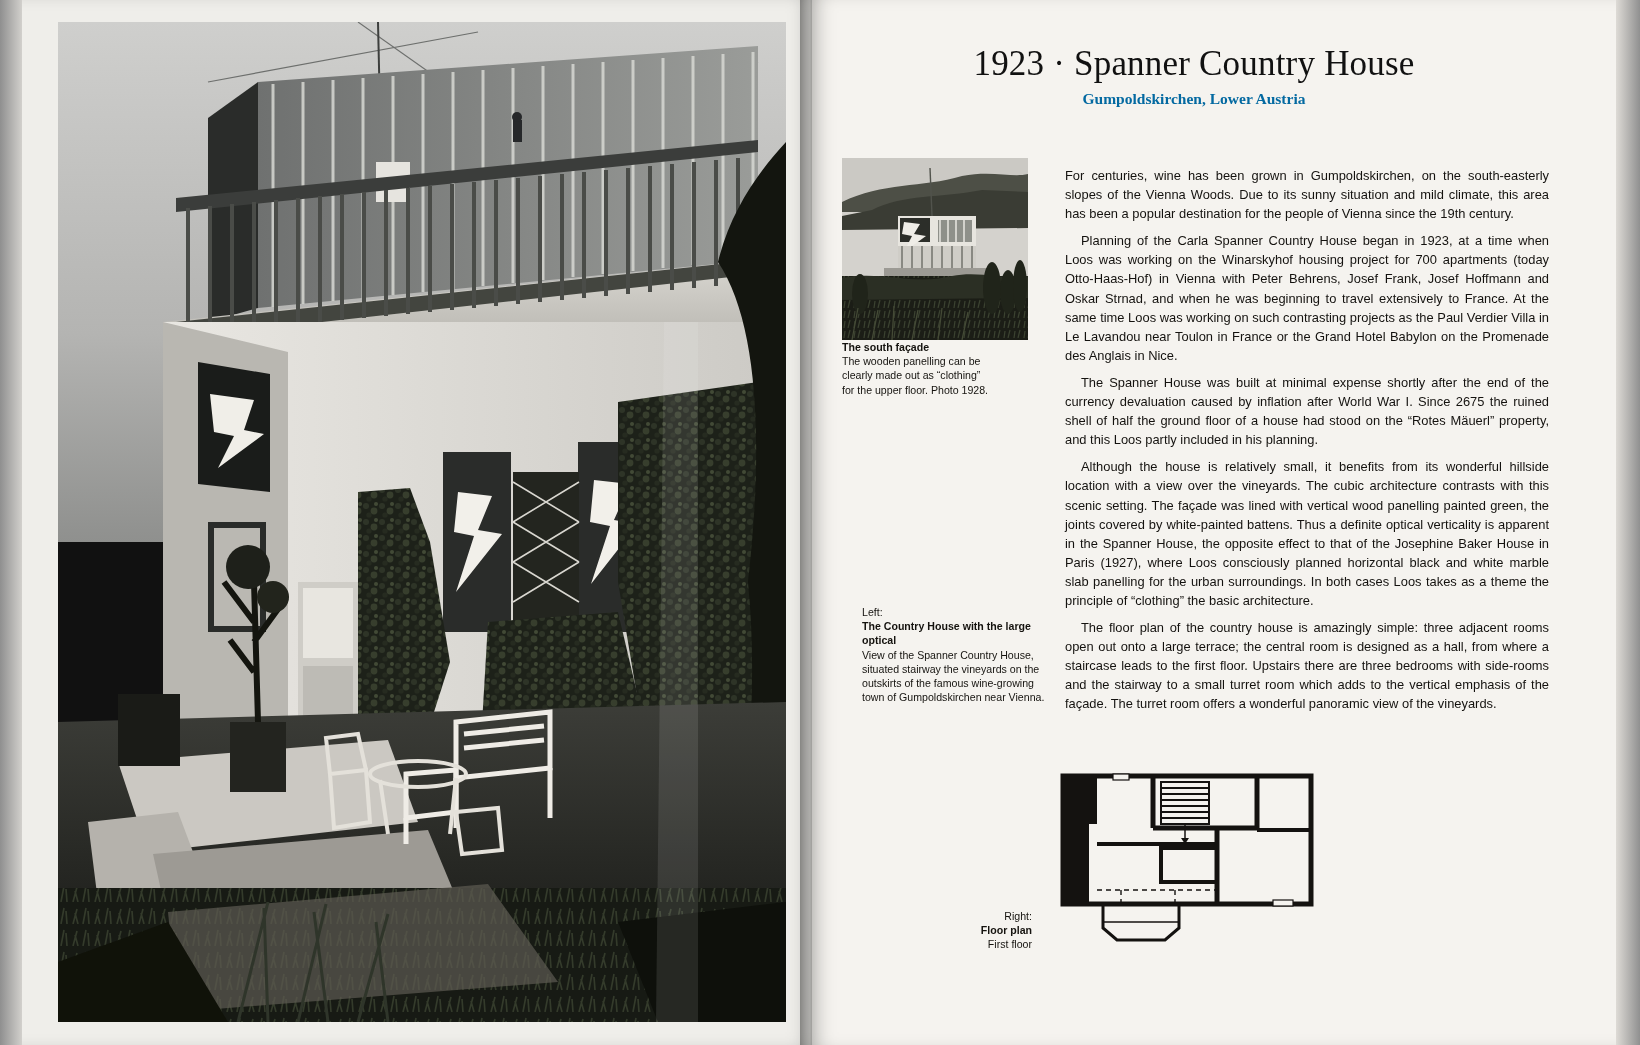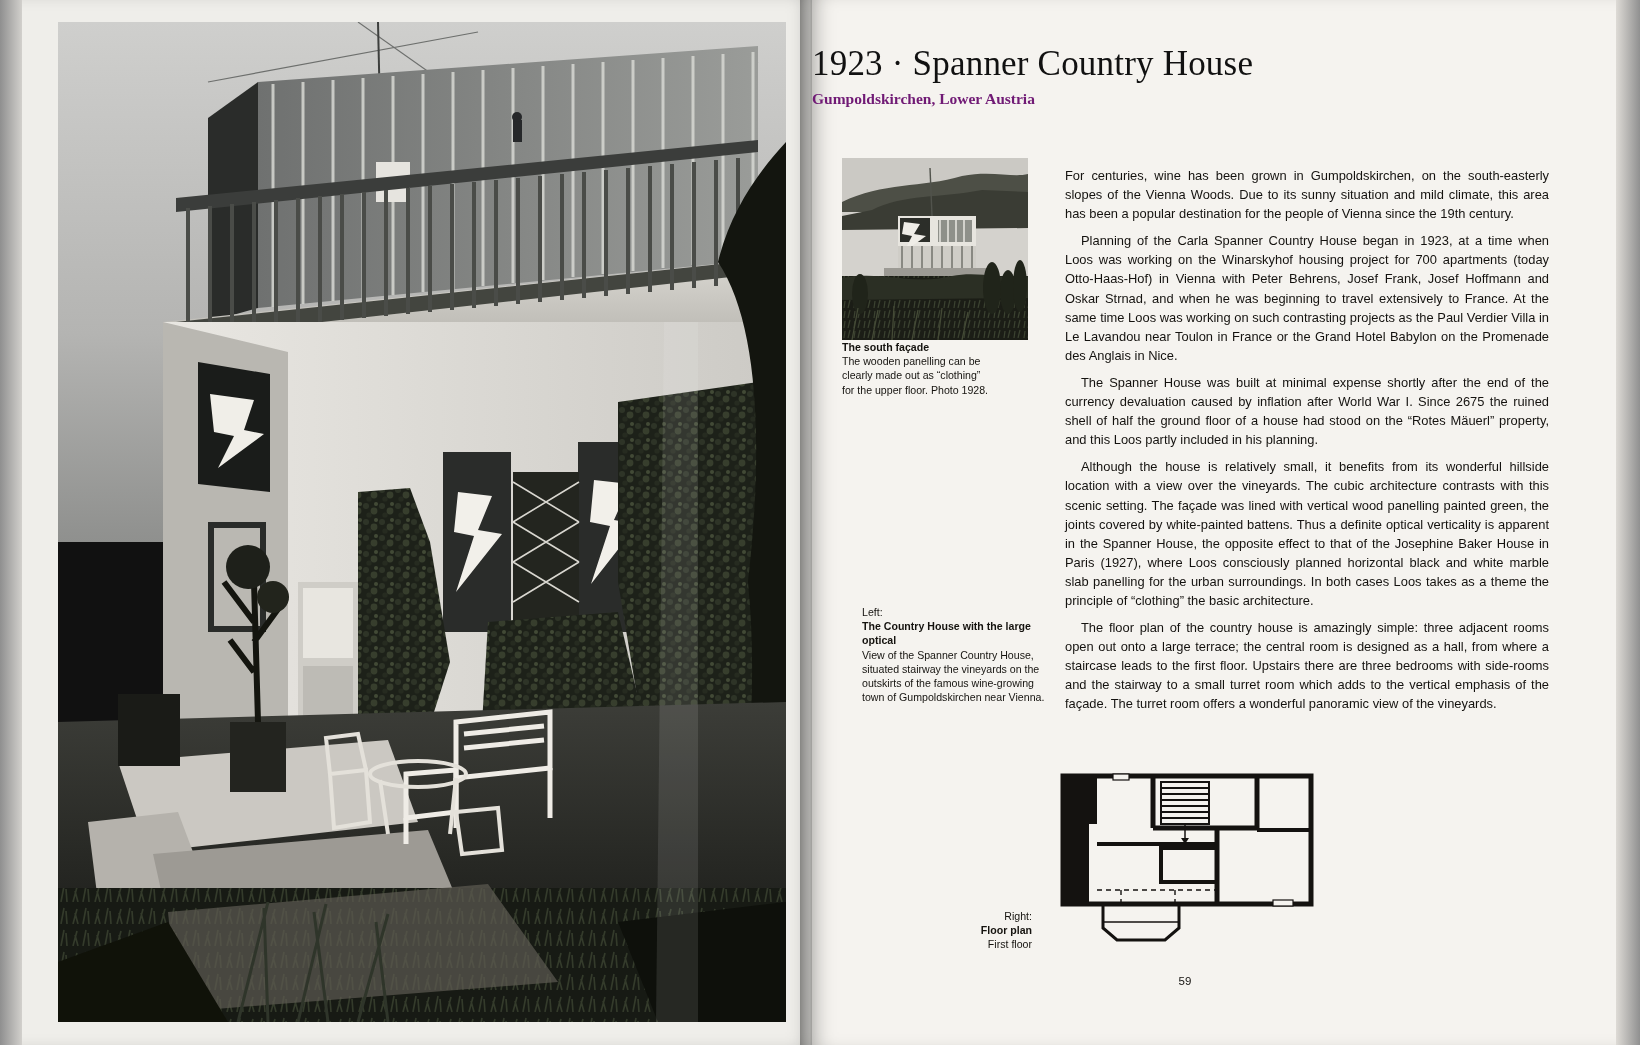--- a/index.html
+++ b/index.html
@@ -37,31 +37,31 @@
   }
   .page-edge-left{
     position:absolute;left:0;top:0;width:24px;height:1045px;
     background:linear-gradient(90deg,#8f8f8f,#d8d6d2);
   }
   .page-edge-right{
     position:absolute;left:1616px;top:0;width:24px;height:1045px;
     background:linear-gradient(90deg,#dedbd6,#909090);
   }
   .title-block{
-    position:absolute;left:0;top:44px;width:806px;text-align:left;padding-right:42px;
+    position:absolute;left:0;top:44px;width:806px;text-align:center;padding-right:42px;
     box-sizing:border-box;
   }
   .title-main{
     font-family:"Liberation Serif", serif;
     font-size:35px;color:#111;letter-spacing:.2px;white-space:nowrap;
   }
   .title-year{font-family:"Liberation Serif", serif;}
   .title-sub{
     font-family:"Liberation Serif", serif;
-    font-weight:bold;font-size:15.5px;color:#701a75;margin-top:6px;
+    font-weight:bold;font-size:15.5px;color:#0369a1;margin-top:6px;
   }
   
   .col-narrow{
     position:absolute;left:30px;top:158px;width:148px;
   }
   .thumb{
     width:186px;height:182px;background:#151515;overflow:hidden;position:relative;
   }
   .cap{
     font-size:10.6px;line-height:14.2px;color:#15130f;margin-top:9px;
@@ -409,17 +409,16 @@
         </g>
 
         <path d="M46 134 L46 158 L60 170 L108 170 L122 158 L122 134" fill="none" stroke="#141210" stroke-width="3"></path>
         <line x1="46" y1="152" x2="122" y2="152" stroke="#141210" stroke-width="1.5"></line>
 
         <rect x="56" y="4" width="16" height="6" fill="#f5f3ef" stroke="#141210" stroke-width="1.2"></rect>
         <rect x="216" y="130" width="20" height="6" fill="#f5f3ef" stroke="#141210" stroke-width="1.2"></rect>
       </svg>
     </div>
 
-    <div class="folio">59</div>
   </div>
 
   <div class="page-edge-right"></div>
 </div>
 
 </body></html>

